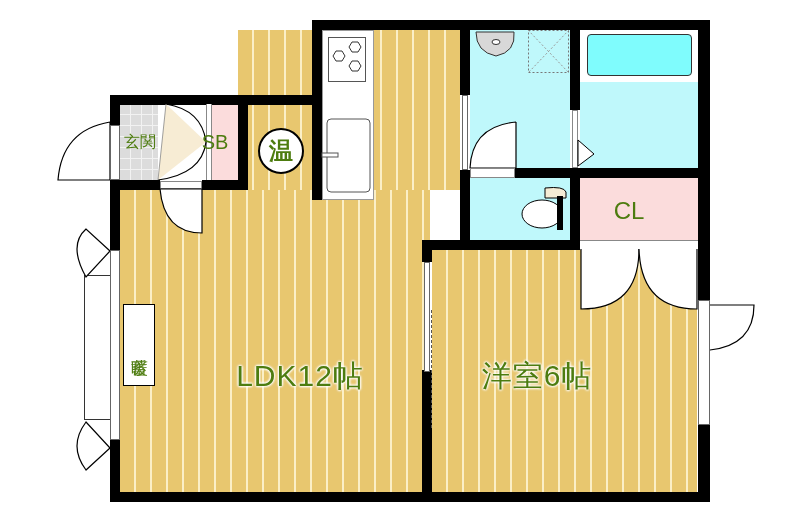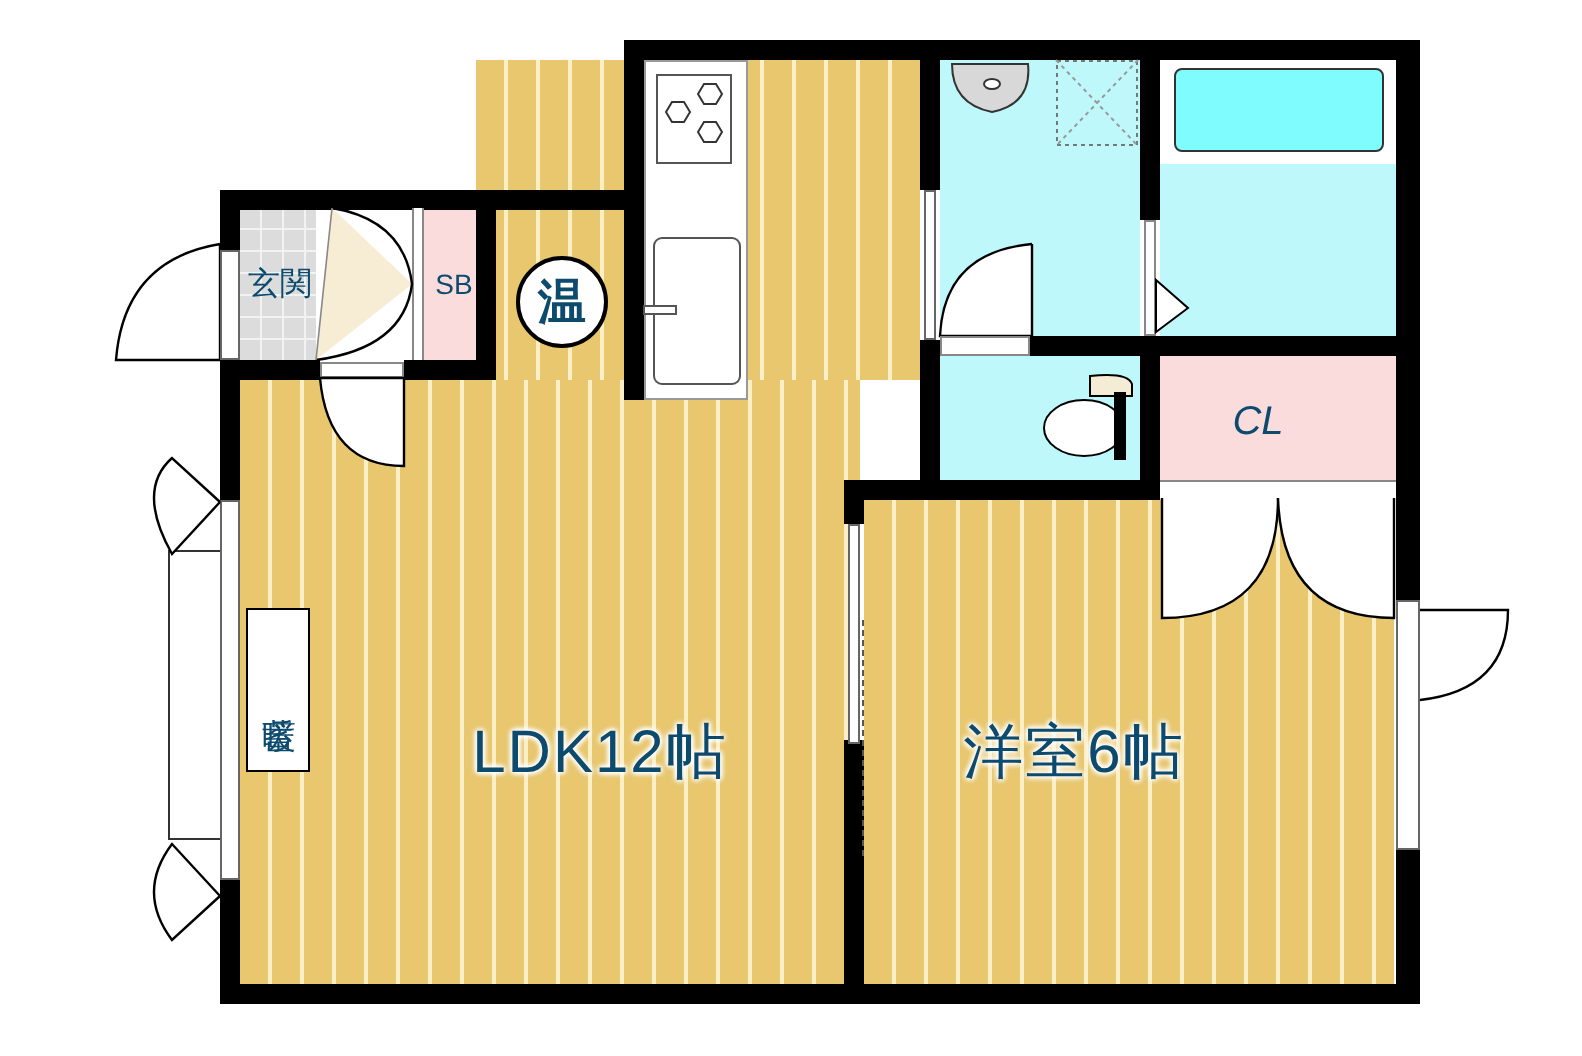--- a/index.html
+++ b/index.html
@@ -12,21 +12,21 @@
   .wall { background:#000; }
   .wet { background:#bff8fb; }
   .pink { background:#fbdcdc; }
   .white { background:#fff; }
   .tile {
     background-color:#dcdcdc;
     background-image:
       repeating-linear-gradient(0deg, transparent 0, transparent 10px, #f2f2f2 10px, #f2f2f2 11px),
       repeating-linear-gradient(90deg, transparent 0, transparent 10px, #f2f2f2 10px, #f2f2f2 11px);
   }
-  .label { display:flex; align-items:center; justify-content:center; color:#0c4a6e; white-space:nowrap; }
+  .label { display:flex; align-items:center; justify-content:center; color:#4d7c0f; white-space:nowrap; }
   .room-label {
     font-size:30px; text-shadow: 0 0 3px #fff, 0 0 3px #fff, 0 0 3px #fff, 0 0 2px #fff;
     letter-spacing:1px;
     text-align:center;
   }
   svg { position:absolute; overflow:visible; }
 </style>
 </head>
 <body>
 
@@ -161,24 +161,24 @@
 <div class="abs label" style="left:258px; top:128px; width:46px; height:46px; border:2px solid #000; border-radius:50%; background:#fff; font-size:24px; font-weight:bold;">
   <span>温</span>
 </div>
 <div class="abs label" style="left:123px; top:304px; width:32px; height:82px; background:#fff; border:1px solid #000; flex-direction:column; font-size:17px; line-height:20px; writing-mode:vertical-rl; text-orientation:upright;">
   <span>蓄暖</span>
 </div>
 
 <div class="abs label" style="left:118px; top:130px; width:44px; height:24px; font-size:16px;">
   <span>玄関</span>
 </div>
-<div class="abs label" style="left:212px; top:130px; width:30px; height:24px; font-size:14px;">
+<div class="abs label" style="left:200px; top:130px; width:30px; height:24px; font-size:20px;">
   <span>SB</span>
 </div>
-<div class="abs label" style="left:580px; top:194px; width:98px; height:34px; font-size:20px;font-style:italic;">
+<div class="abs label" style="left:580px; top:194px; width:98px; height:34px; font-size:24px;">
   <span>CL</span>
 </div>
 <div class="abs label room-label" style="left:200px; top:356px; width:200px; height:40px;">
   <span>LDK12帖</span>
 </div>
 <div class="abs label room-label" style="left:452px; top:356px; width:170px; height:40px;">
   <span>洋室6帖</span>
 </div>
 
 </body></html>

